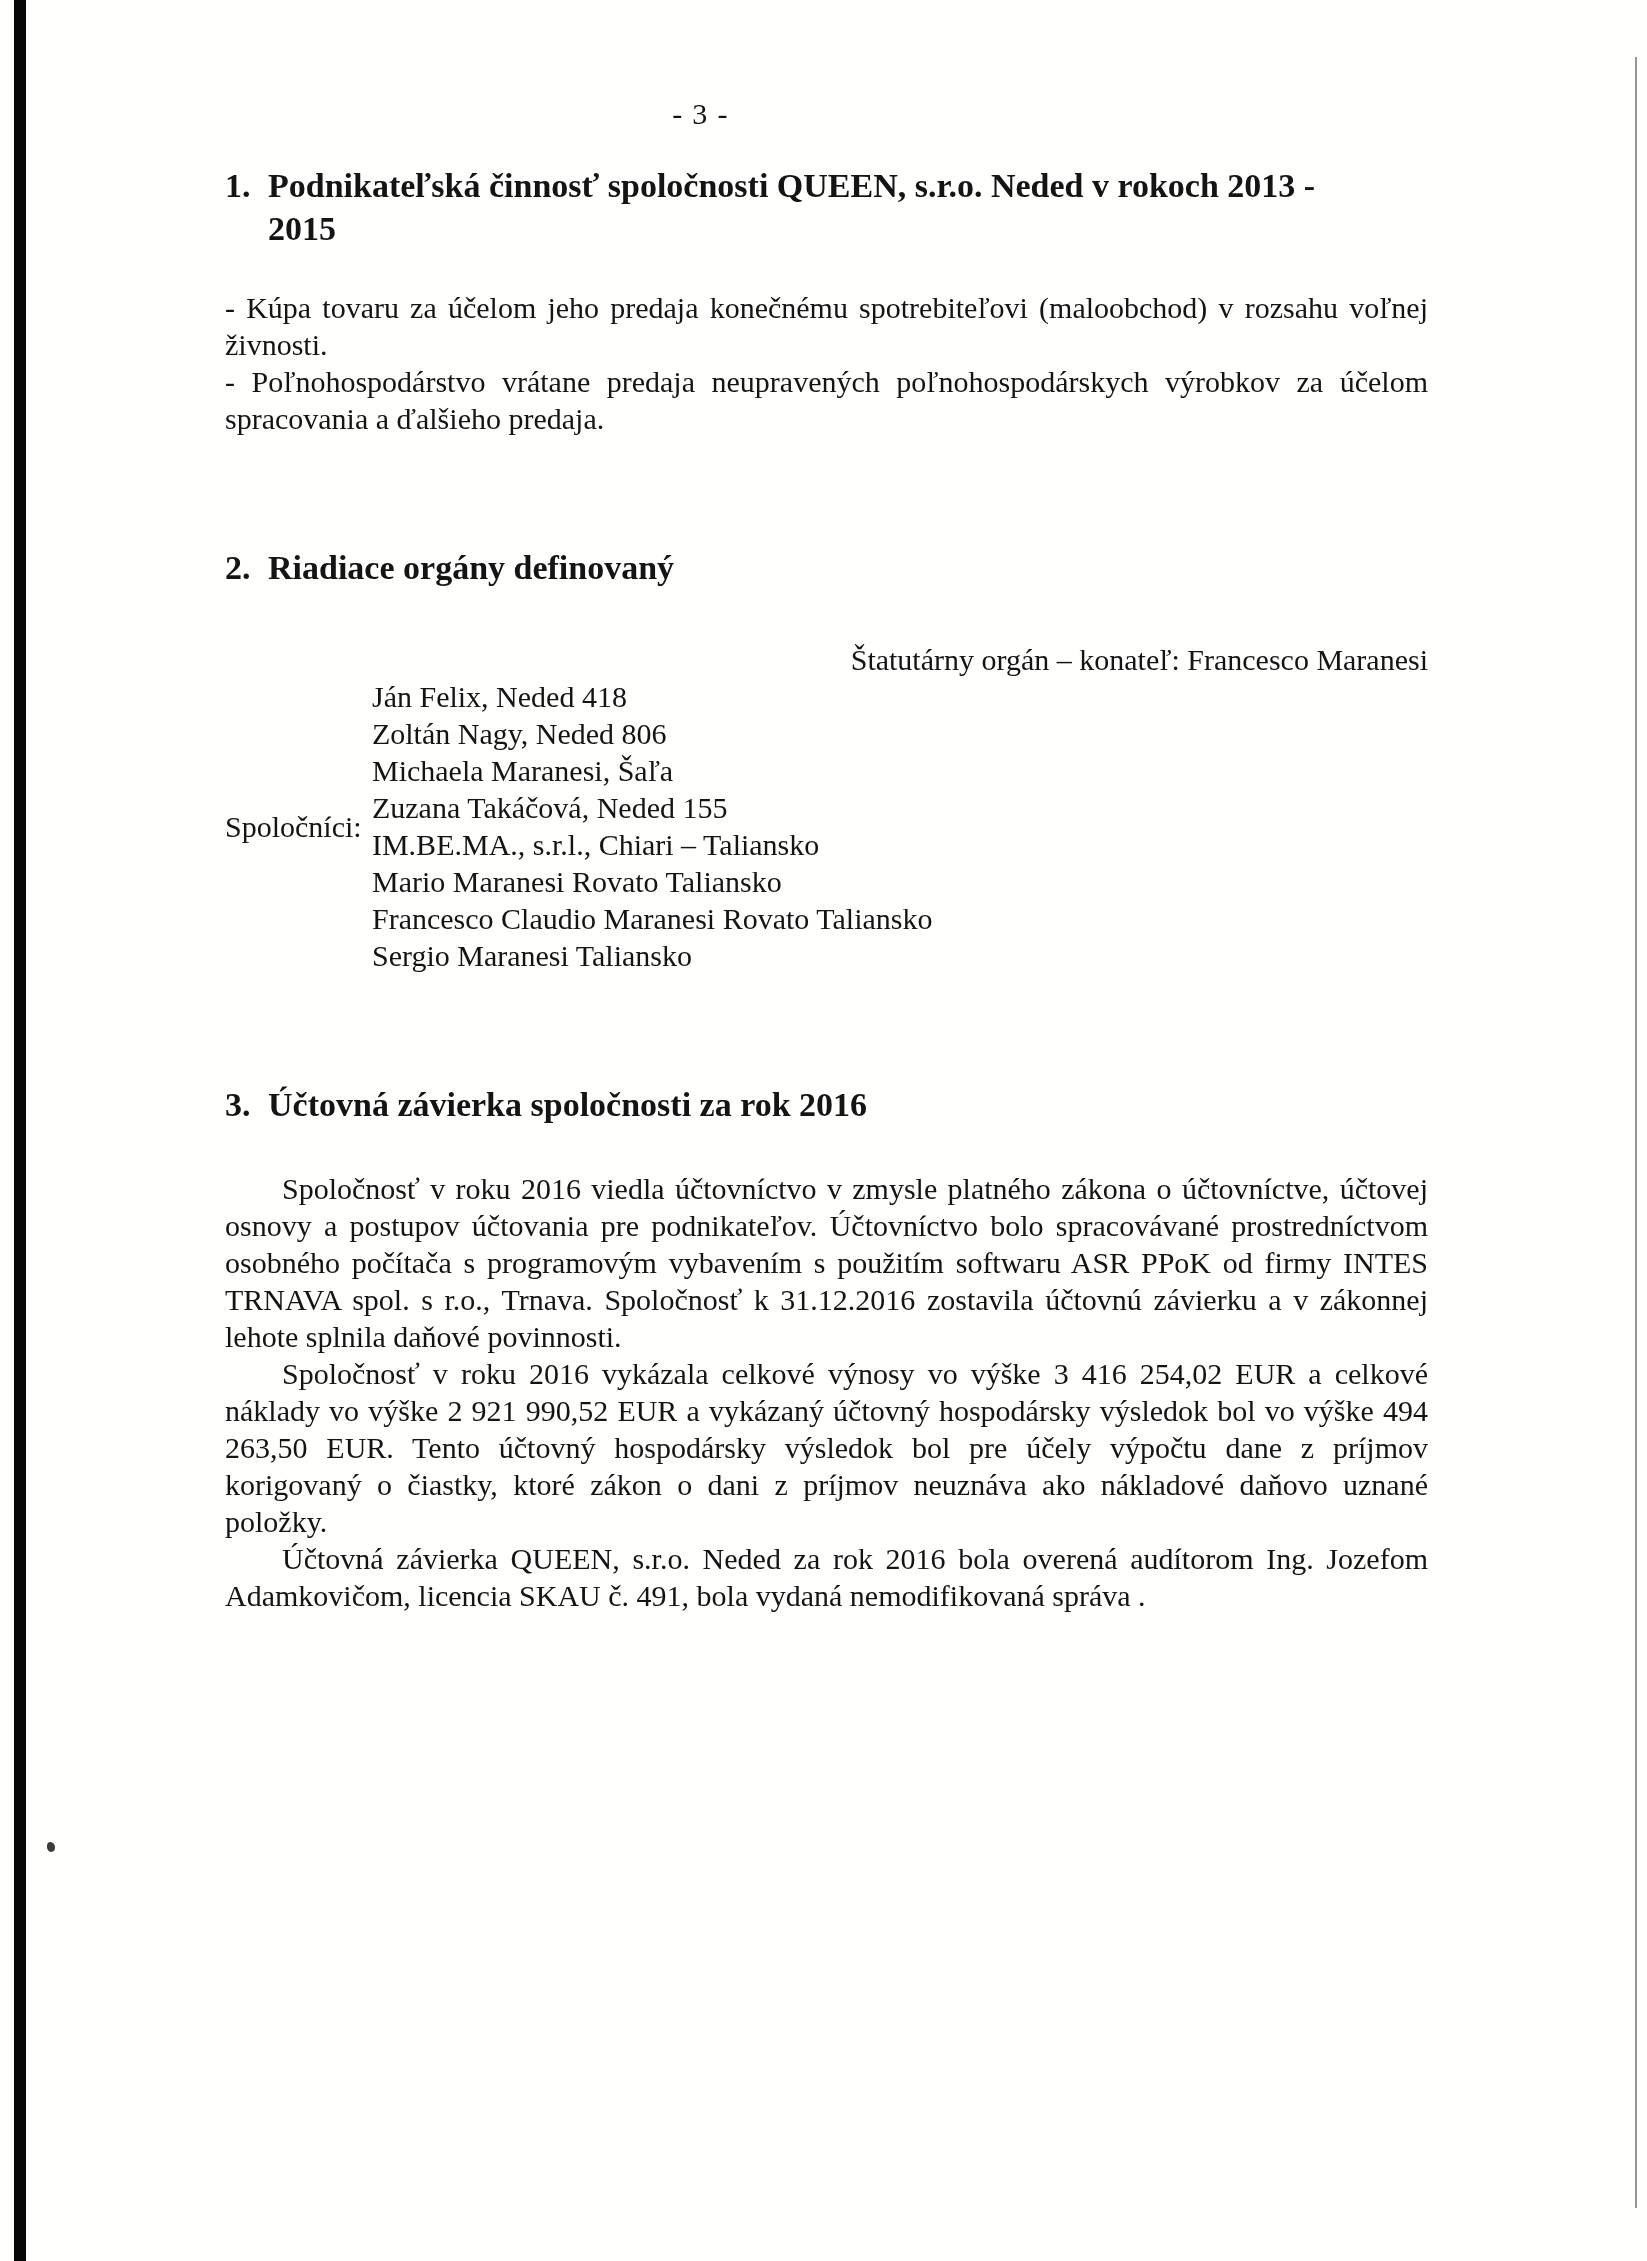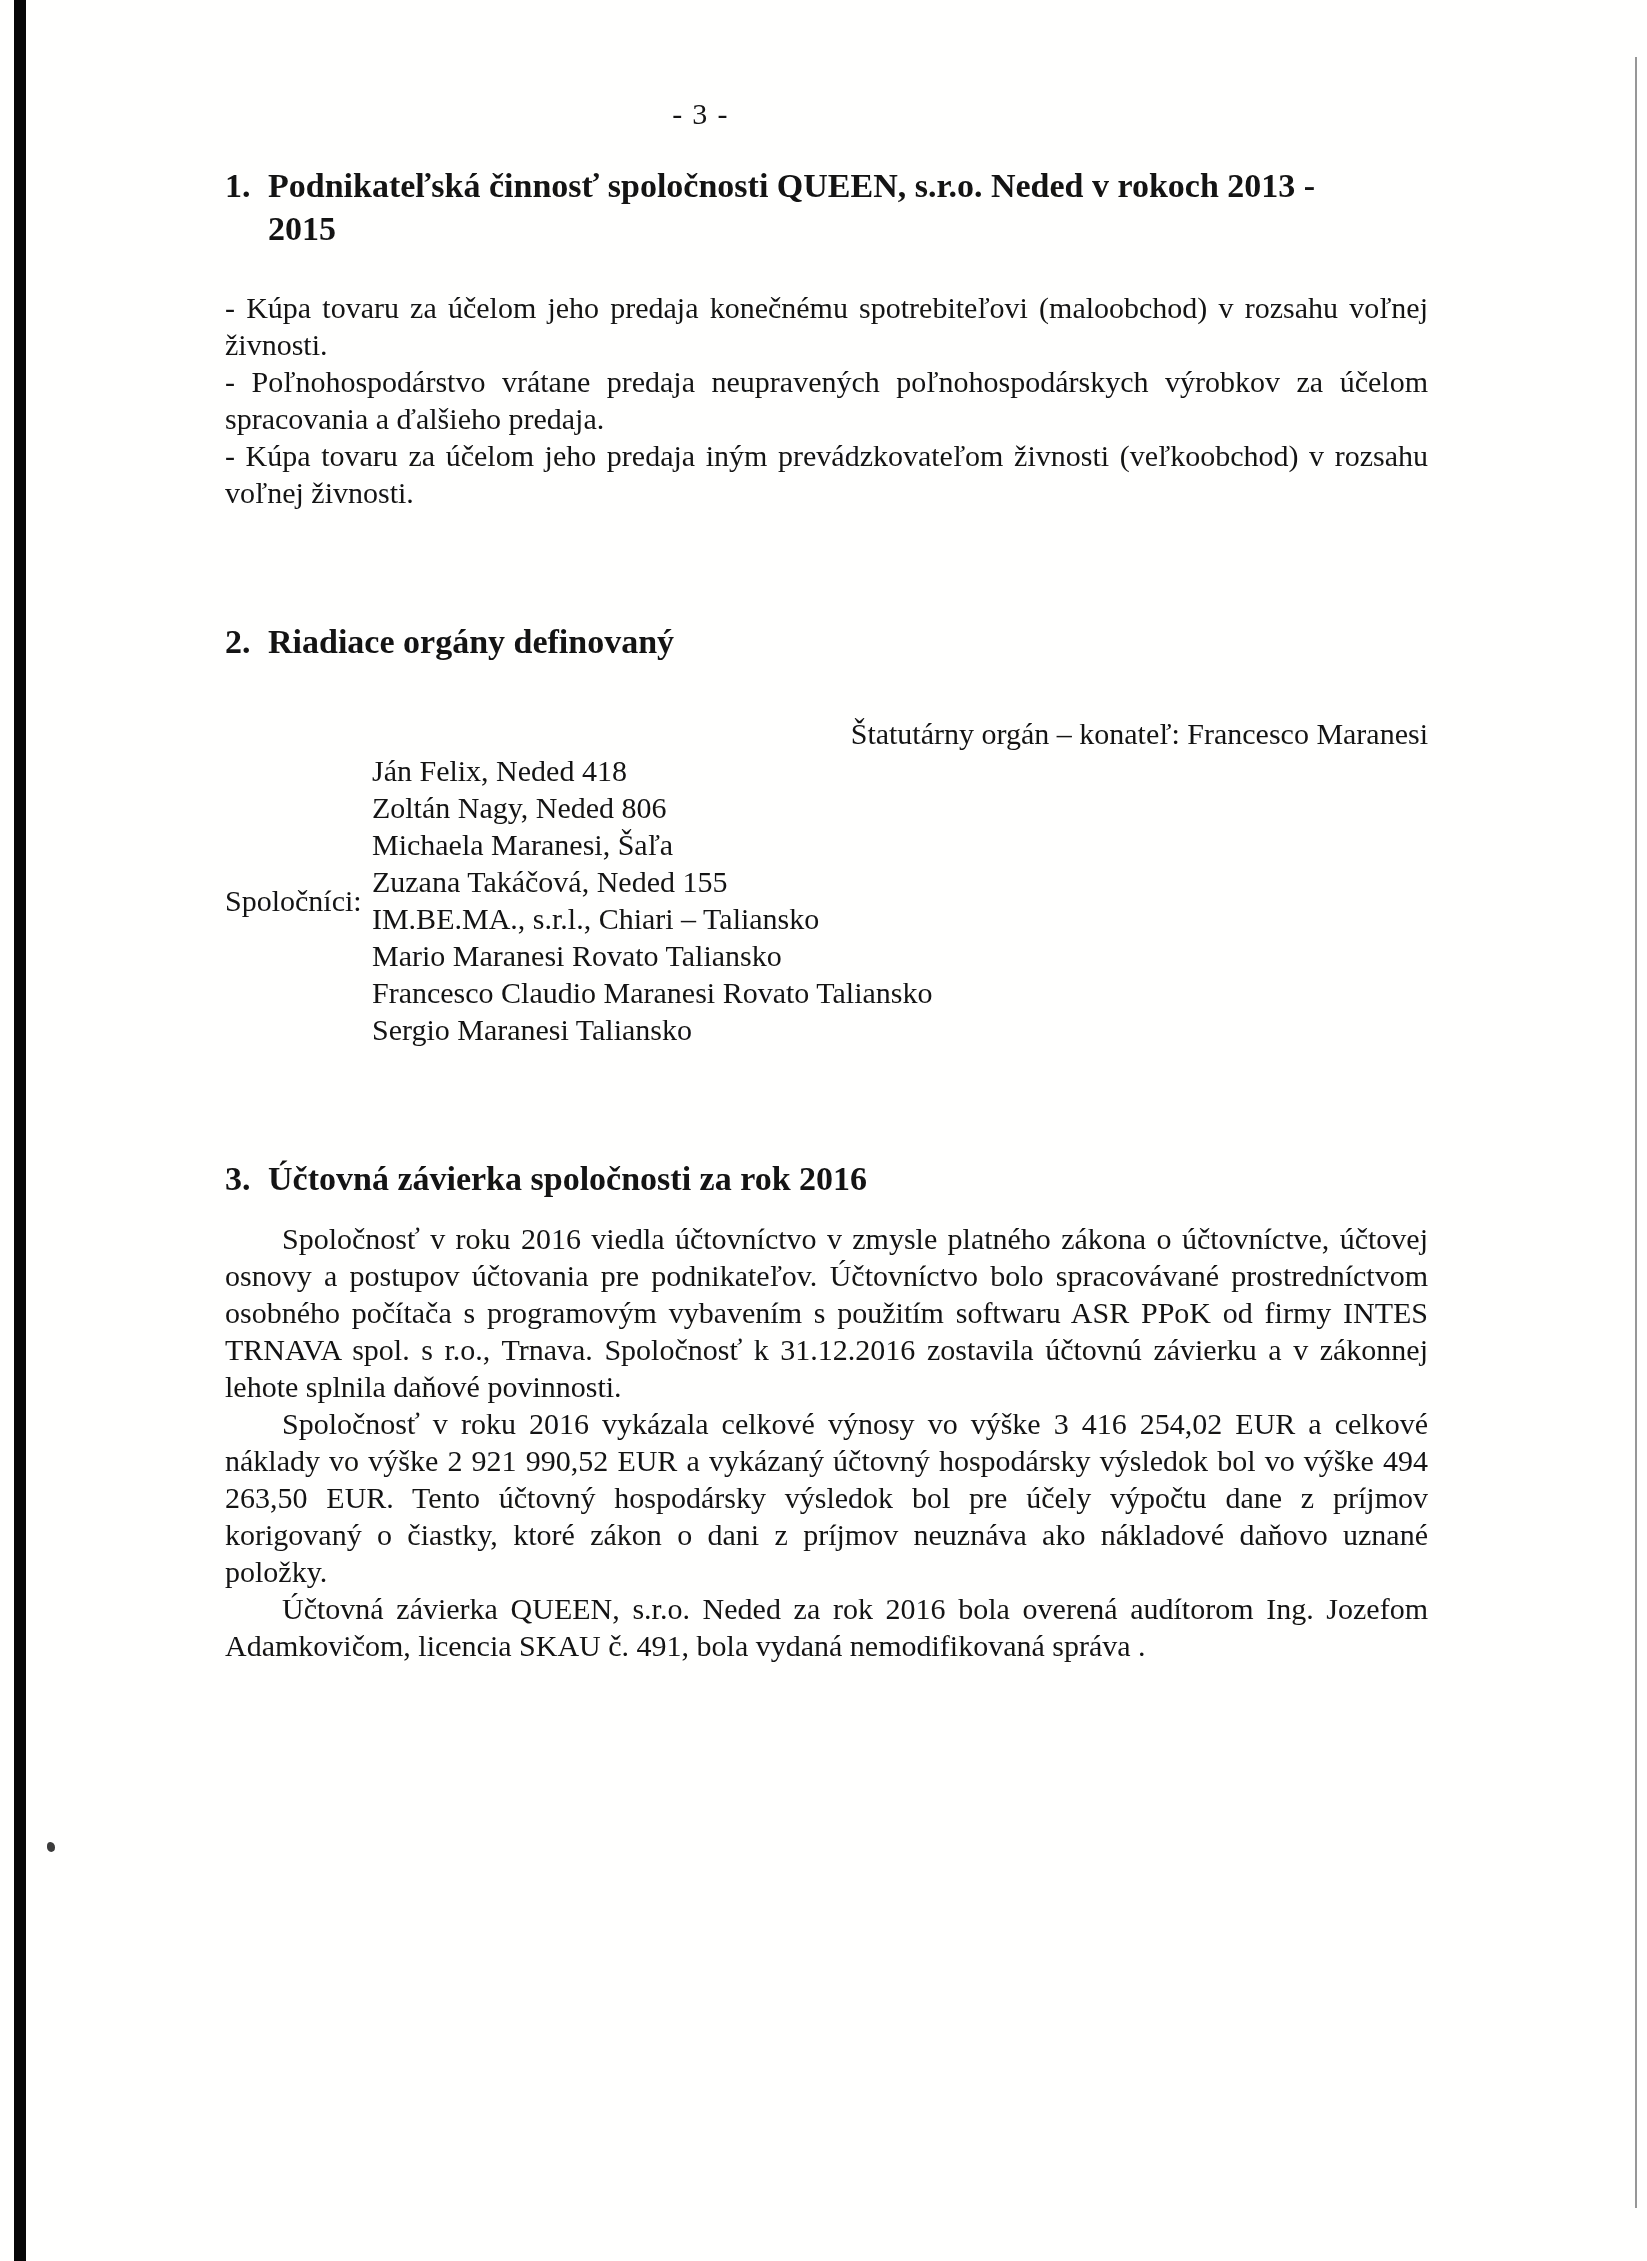--- a/index.html
+++ b/index.html
@@ -93,21 +93,21 @@
     font-size: 30px;
     line-height: 37px;
   }
   .members-label {
     flex: 0 0 auto;
     padding-right: 10.3px;
     white-space: nowrap;
   }
   .member-names { flex: 1; }
   .member { line-height: 37px; }
-  .body3 { margin-top: 20px; }
+  .body3 { margin-top: 44px; }
 </style>
 </head>
 <body>
 
 <div class="page">
 
   <div class="scan-bar-left"></div>
   <div class="scan-line-right"></div>
   <div class="scan-speck"></div>
 
@@ -120,21 +120,20 @@
       <span class="h-title">
         <span class="h-line">Podnikateľská činnosť spoločnosti QUEEN, s.r.o. Neded v rokoch 2013 -</span>
         <span class="h-line">2015</span>
       </span>
     </div>
 
 
     <div class="activities">
       <p class="para">- Kúpa tovaru za účelom jeho predaja konečnému spotrebiteľovi (maloobchod) v rozsahu voľnej živnosti.</p>
       <p class="para">- Poľnohospodárstvo vrátane predaja neupravených poľnohospodárskych výrobkov za účelom spracovania a ďalšieho predaja.</p>
-      <p class="para">- Kúpa tovaru za účelom jeho predaja iným prevádzkovateľom živnosti (veľkoobchod) v rozsahu voľnej živnosti.</p>
     </div>
 
     <div class="heading h2">
       <span class="h-num">2.</span>
       <span class="h-title">Riadiace orgány definovaný</span>
     </div>
 
     <p class="para statutory">Štatutárny orgán – konateľ: Francesco Maranesi</p>
 
     <div class="members">

